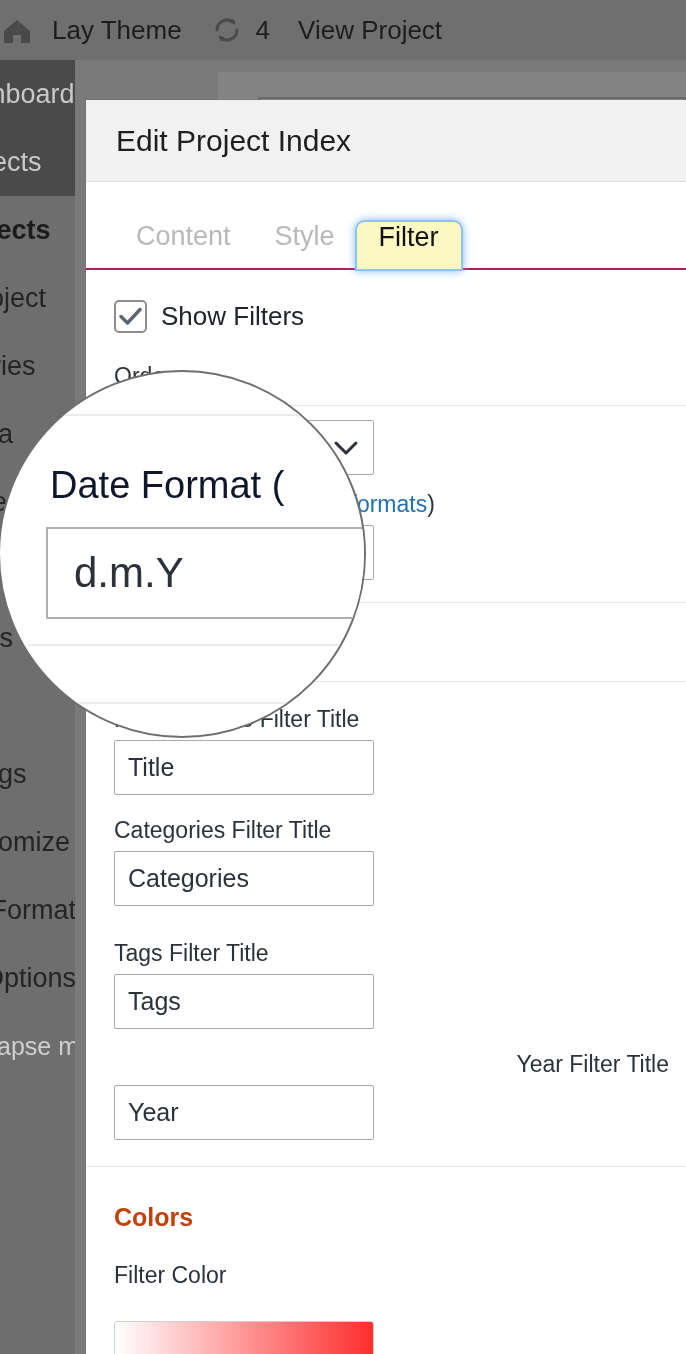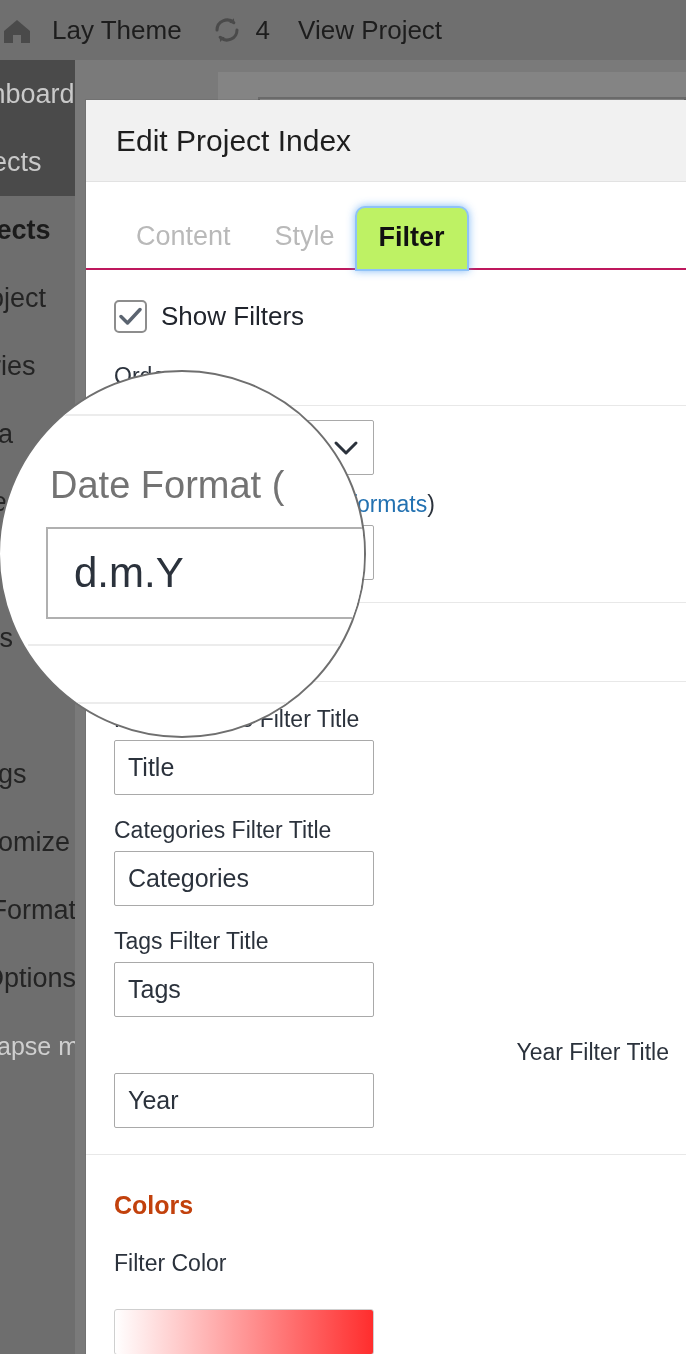--- a/index.html
+++ b/index.html
@@ -145,27 +145,27 @@
     font-size: 27px;
     color: #b9b9b9;
     padding: 0 22px 16px 22px;
     background: transparent;
     border: none;
     cursor: pointer;
     font-family: "Liberation Sans", sans-serif;
   }
   .tab.active {
     color: #111;
-    font-weight: bold;
-    background: #bef264;
+    font-weight: normal;
+    background: #fef9c3;
     border-radius: 8px 8px 0 0;
     box-shadow: 0 0 0 2px #8fc2f7, 0 0 9px 2px rgba(110,175,245,0.85);
     position: relative;
     z-index: 3;
-    padding: 14px 22px 16px 22px;
+    padding: 0 22px 16px 22px;
     margin-bottom: -1px;
   }
 
   
   .modal-body {
     position: relative;
     padding: 0 0 0 0;
   }
   .section { padding: 0 28px; }
 
@@ -263,21 +263,21 @@
   .loupe-inner {
     position: absolute;
     left: 0; top: 0;
     width: 368px; height: 368px;
   }
   .loupe-label {
     position: absolute;
     left: 50px;
     top: 92px;
     font-size: 38px;
-    color: #737373;
+    color: #0f172a;
     white-space: nowrap;
   }
   .loupe-input {
     position: absolute;
     left: 46px;
     top: 155px;
     width: 320px;
     height: 92px;
     border: 2px solid #b0b0b0;
     background: #fff;
@@ -441,21 +441,21 @@
         <div class="field-block" style="padding-top:6px;padding-bottom:16px;">
           <div class="field-label">Project Name Filter Title</div>
           <div class="text-input">Title</div>
         </div>
 
         <div class="field-block" style="padding-top:6px;padding-bottom:16px;">
           <div class="field-label">Categories Filter Title</div>
           <div class="text-input">Categories</div>
         </div>
 
-        <div class="field-block" style="padding-top:6px;padding-bottom:16px;">
+        <div class="field-block" style="padding-top:6px;padding-bottom:16px;margin-top:12px;">
           <div class="field-label">Tags Filter Title</div>
           <div class="text-input">Tags</div>
         </div>
 
         <div class="field-block" style="padding-top:6px;padding-bottom:16px;text-align:right;">
           <div class="field-label">Year Filter Title</div>
           <div class="text-input">Year</div>
         </div>
       </div>
 

